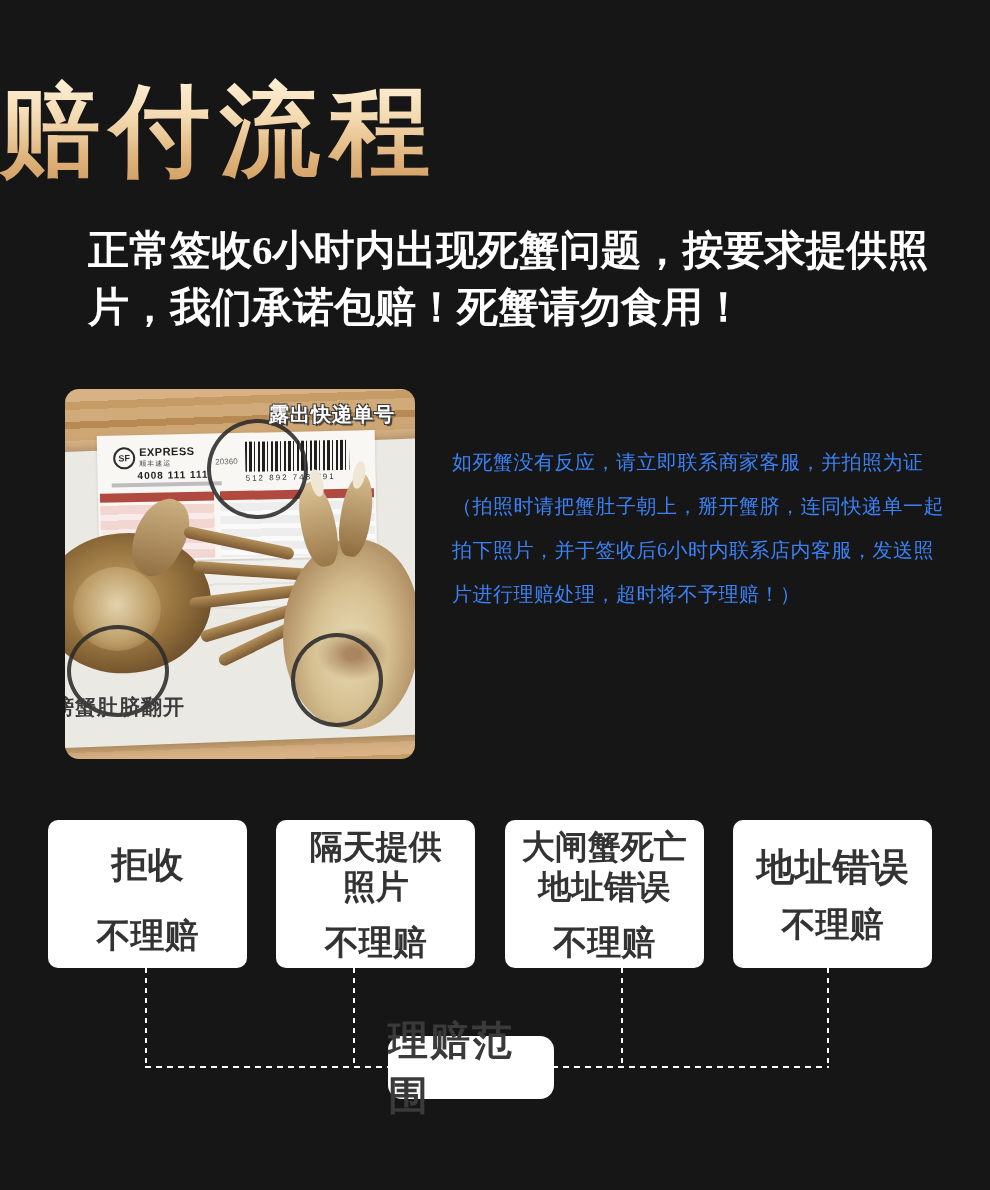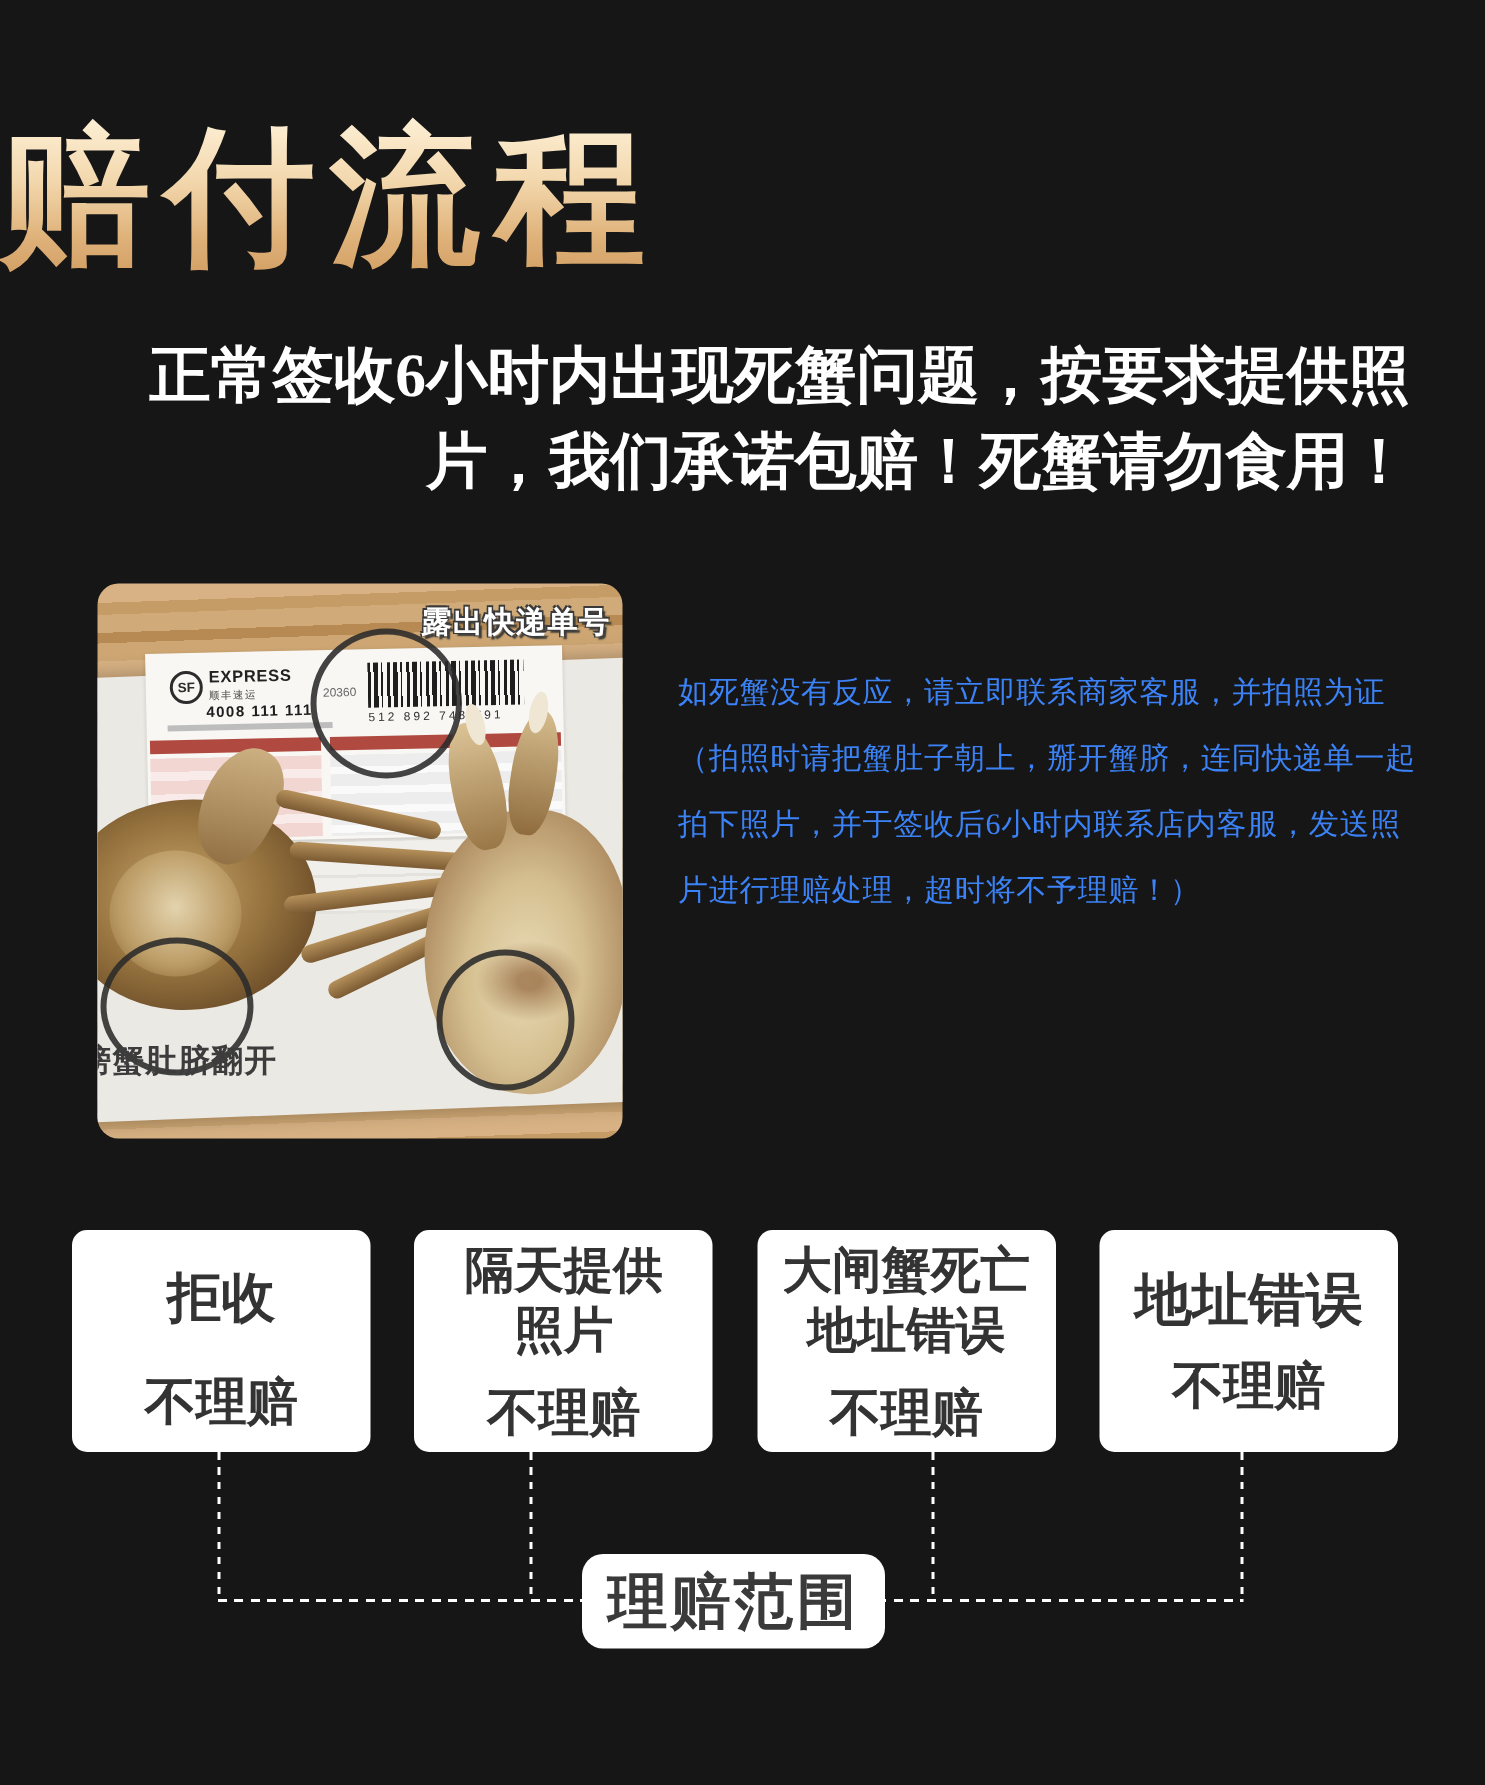--- a/index.html
+++ b/index.html
@@ -13,21 +13,21 @@
     position:absolute;top:72px;left:0;width:100%;
     font-family:"Liberation Serif",serif;font-weight:bold;
     font-size:100px;line-height:120px;letter-spacing:10px;
     background:linear-gradient(180deg,#fdf0d6 5%,#f3d8ae 40%,#e0b47c 70%,#d09c60 96%);
     -webkit-background-clip:text;background-clip:text;color:transparent;
   }
   
   .intro{
     position:absolute;left:88px;top:222px;width:852px;
     font-family:"Liberation Serif",serif;font-weight:bold;
-    font-size:41px;line-height:57px;color:#ffffff;text-align:right;
+    font-size:41px;line-height:57px;color:#ffffff;
   }
   
   .photo{
     position:absolute;left:65px;top:389px;width:350px;height:370px;
     border-radius:14px;overflow:hidden;
     background:repeating-linear-gradient(178deg,
       #d8b284 0 13px,#c59c66 13px 21px,#d0aa78 21px 33px,#b68a52 33px 40px,#cda673 40px 52px);
   }
   .photo *{position:absolute;}
   .paper{
@@ -104,21 +104,21 @@
   .hl-circle{border:4px solid rgba(42,42,42,.88);border-radius:50%;}
   .hl-barcode{left:142px;top:30px;width:93px;height:92px;}
   .hl-left{left:2px;top:236px;width:94px;height:84px;}
   .hl-right{left:226px;top:244px;width:84px;height:86px;}
   
   .cap-tl{
     left:-13px;top:6px;font-size:27px;font-weight:bold;color:#f4eedd;
     letter-spacing:3px;text-shadow:1px 1px 2px rgba(70,45,20,.55);white-space:nowrap;
   }
   .cap-tr{
-    left:216px;top:12px;font-size:20px;font-weight:bold;color:#ffffff;letter-spacing:1px;
+    left:204px;top:12px;font-size:20px;font-weight:bold;color:#ffffff;letter-spacing:1px;
     text-shadow:-1px -1px 0 #3a3a3a,1px -1px 0 #3a3a3a,-1px 1px 0 #3a3a3a,2px 2px 1px #3a3a3a;
     white-space:nowrap;
   }
   .cap-bl{
     left:-12px;top:304px;font-size:21px;font-weight:bold;color:#3c3c3c;
     letter-spacing:1px;white-space:nowrap;
   }
   
   .instructions{
     position:absolute;left:452px;top:440px;width:492px;
@@ -144,21 +144,21 @@
   .vline{
     position:absolute;top:968px;height:100px;width:2px;
     background:repeating-linear-gradient(to bottom,#ffffff 0 5px,rgba(255,255,255,0) 5px 10px);
   }
   .vline.v1{left:145px;} .vline.v2{left:353px;} .vline.v3{left:621px;} .vline.v4{left:827px;}
   .hline{
     position:absolute;left:145px;top:1066px;width:684px;height:2px;
     background:repeating-linear-gradient(to right,#ffffff 0 6px,rgba(255,255,255,0) 6px 11px);
   }
   .footer-box{
-    position:absolute;left:388px;top:1036px;width:202px;height:63px;
+    position:absolute;left:388px;top:1036px;width:166px;height:63px;
     background:#ffffff;border-radius:14px;z-index:3;
     display:flex;align-items:center;justify-content:center;
     font-size:40px;font-weight:bold;color:#3a3a3a;letter-spacing:2px;
   }
 </style>
 </head>
 <body>
 
 <div class="canvas">
 

